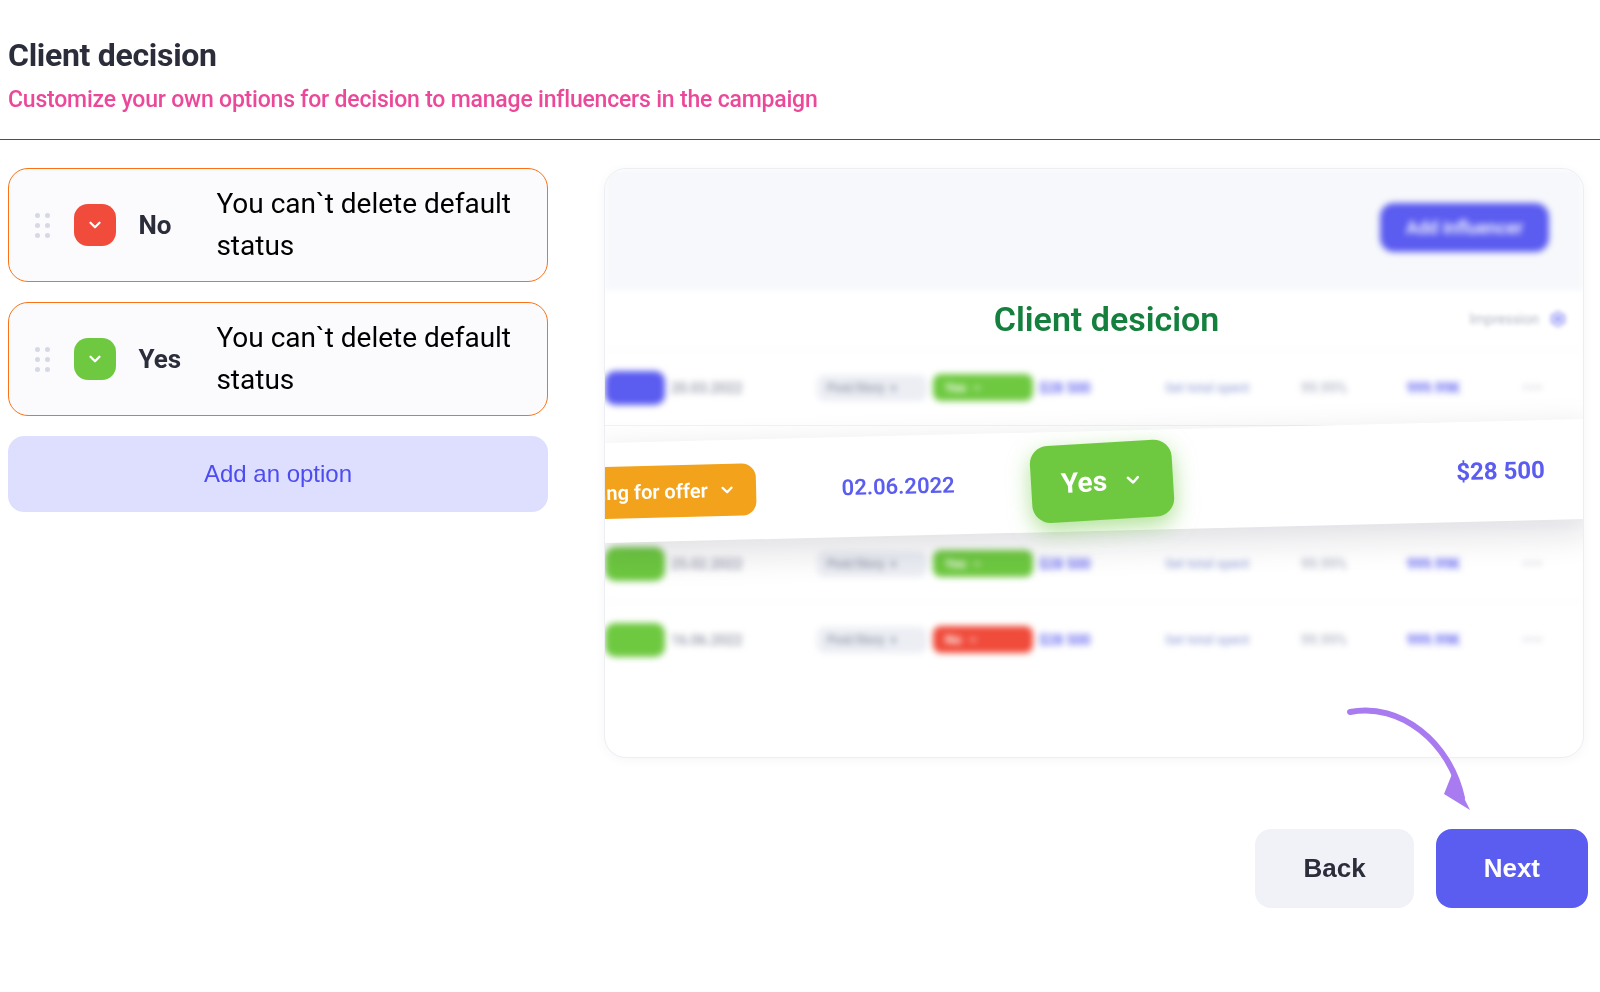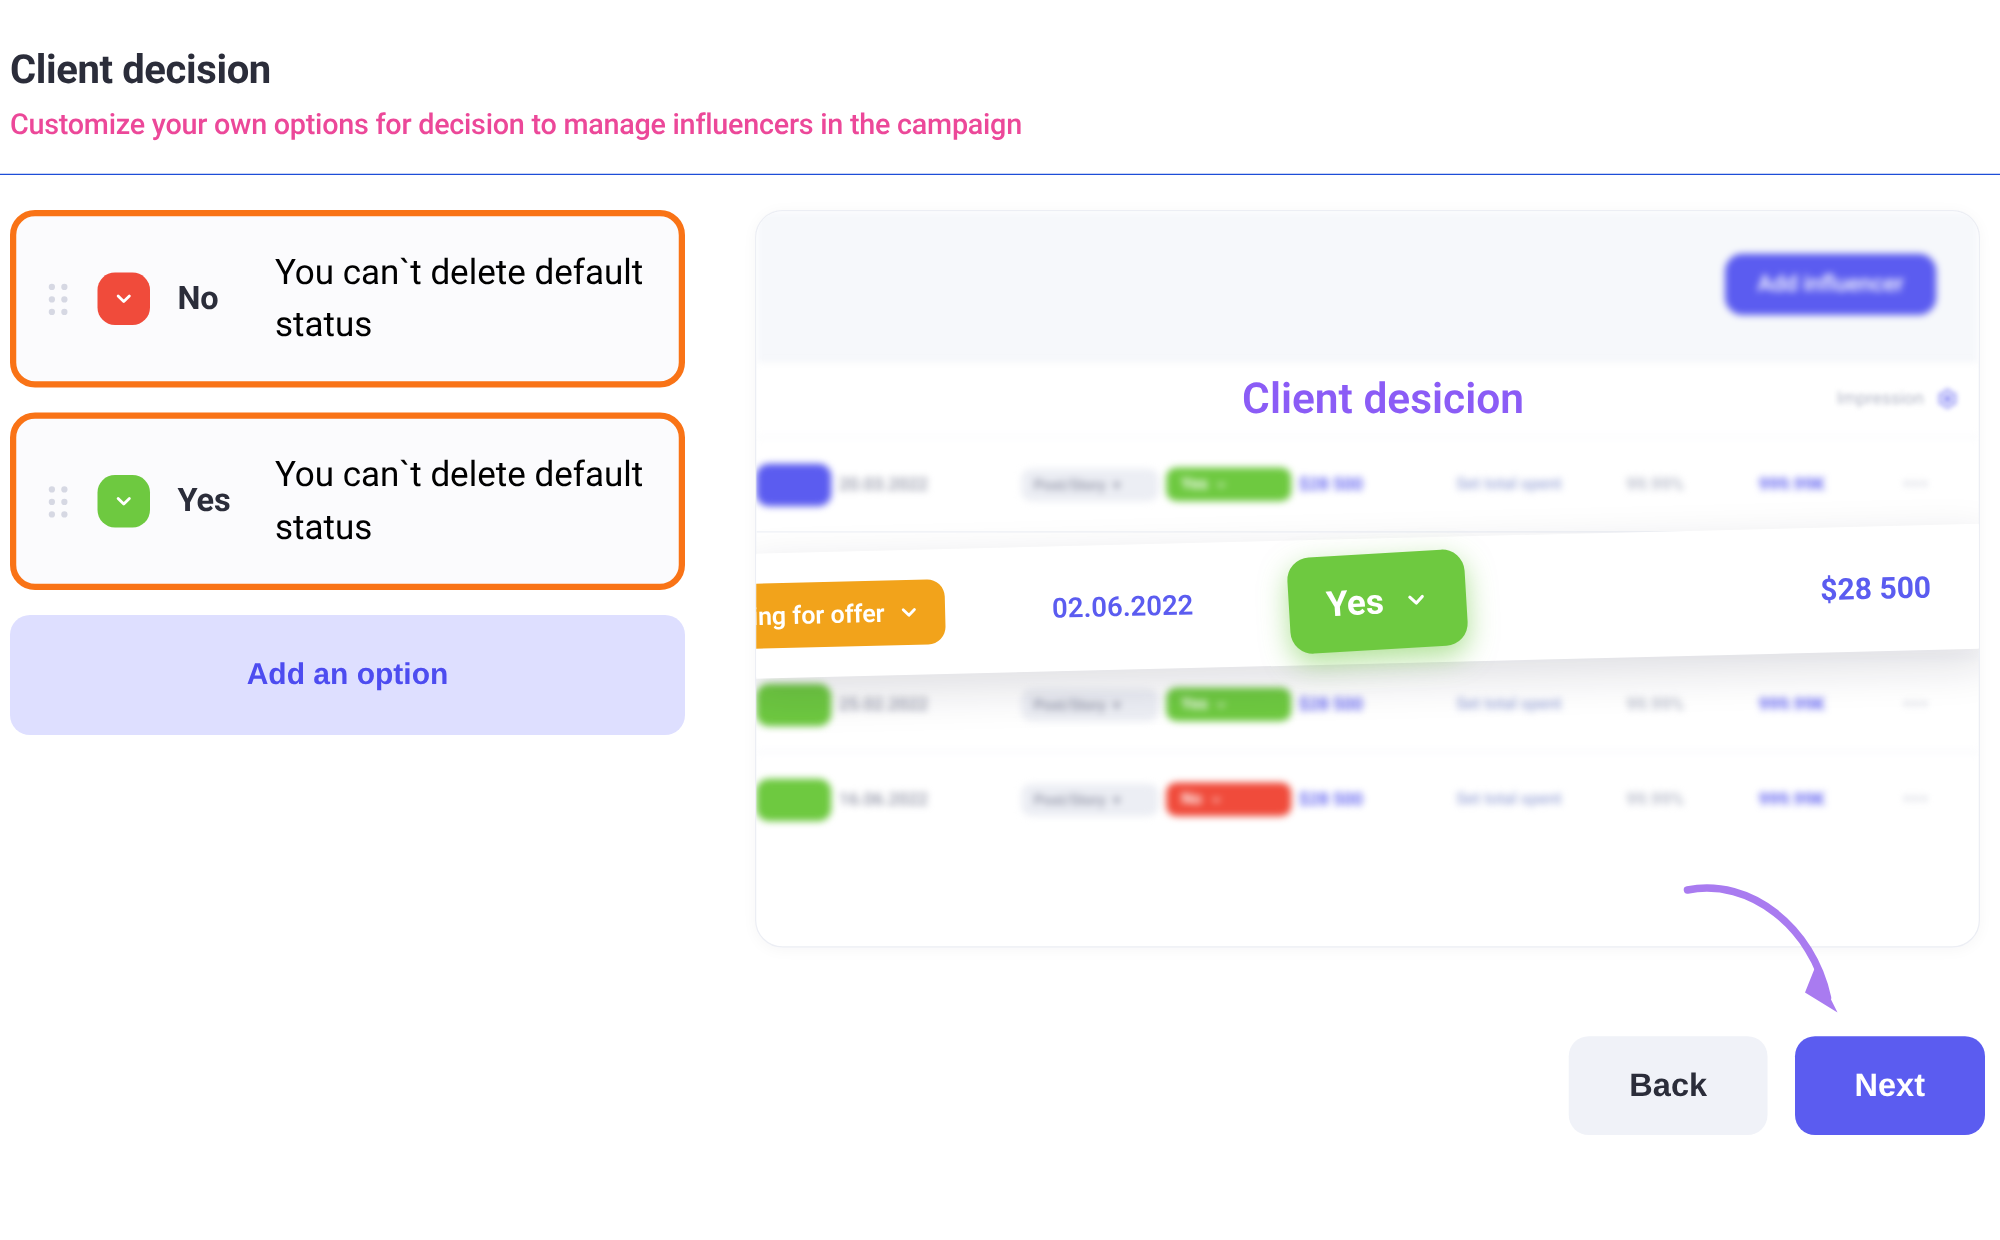--- a/index.html
+++ b/index.html
@@ -38,22 +38,22 @@
     padding: 28px 0 0 8px;
   }
   .left { width: 540px; }
   .right { flex: 1; position: relative; }
 
   
   .option-card {
     display: flex;
     align-items: center;
     gap: 22px;
-    padding: 24px 24px;
-    border: 5px solid #f97316;
+    padding: 14px 24px;
+    border: 1px solid #f97316;
     border-radius: 20px;
     background: #fbfbfd;
     margin-bottom: 20px;
   }
   .drag-handle {
     width: 24px;
     height: 24px;
     display: grid;
     grid-template-columns: repeat(2, 5px);
     grid-template-rows: repeat(3, 5px);
@@ -80,27 +80,27 @@
   }
   .option-hint {
     font-size: 28px;
     color: #000000;
     line-height: 1.5;
     font-weight: 400;
   }
 
   .add-option {
     width: 100%;
-    padding: 34px;
+    padding: 24px;
     border: none;
     border-radius: 16px;
     background: #dedfff;
     color: #4d4cf0;
     font-size: 24px;
-    font-weight: 700;
+    font-weight: 400;
     cursor: pointer;
   }
 
   
   .arrow-anno-1 {
     position: absolute;
     margin-top: -4px;
     margin-left: 198px;
   }
 
@@ -119,21 +119,21 @@
   .add-influencer {
     position: absolute; right: 34px; top: 34px;
     padding: 14px 26px; border-radius: 14px; background: #5b5cf0; color: #fff;
     font-size: 18px; font-weight: 500;
   }
   .col-header-row {
     height: 60px; display:flex; align-items:center; justify-content:center;
     position: relative;
   }
   .col-header-label {
-    font-size: 34px; font-weight: 600; color: #8b5cf6; margin-left: 25px;
+    font-size: 34px; font-weight: 600; color: #15803d; margin-left: 25px;
   }
   .col-right-meta {
     position:absolute; right: 16px; top:50%; transform:translateY(-50%);
     display:flex; align-items:center; gap:10px; color:#b2b6c6; font-size:14px; filter: blur(2px);
   }
   .gear-icon { width:18px; height:18px; }
 
   .data-row {
     display:grid;
     grid-template-columns: 60px 140px 110px 100px 120px 130px 100px 110px 50px;

